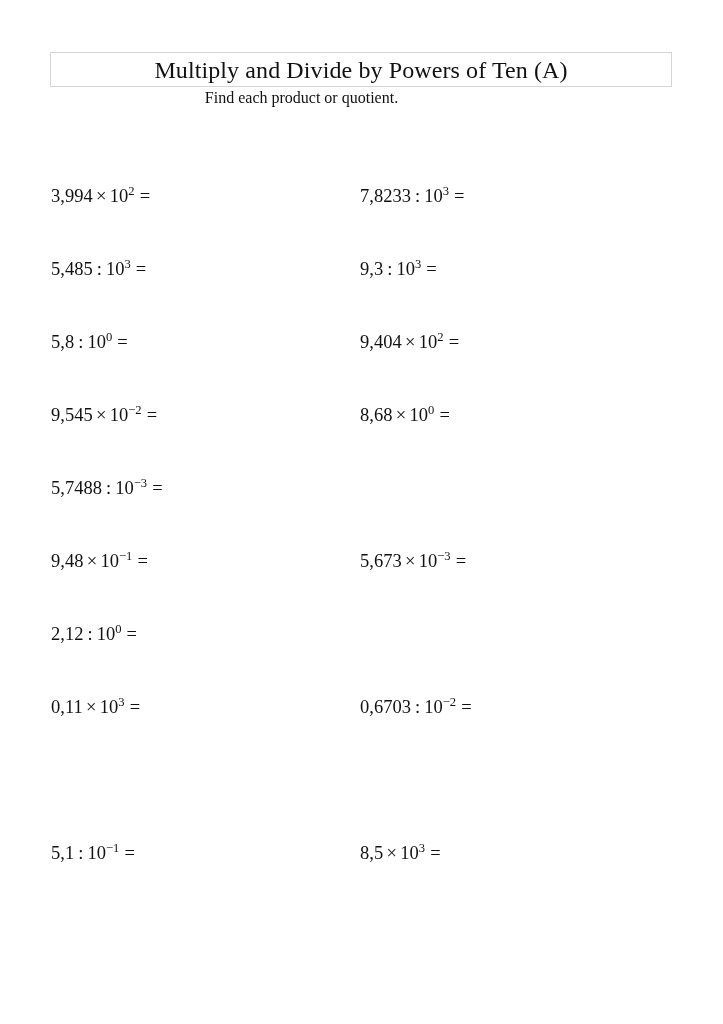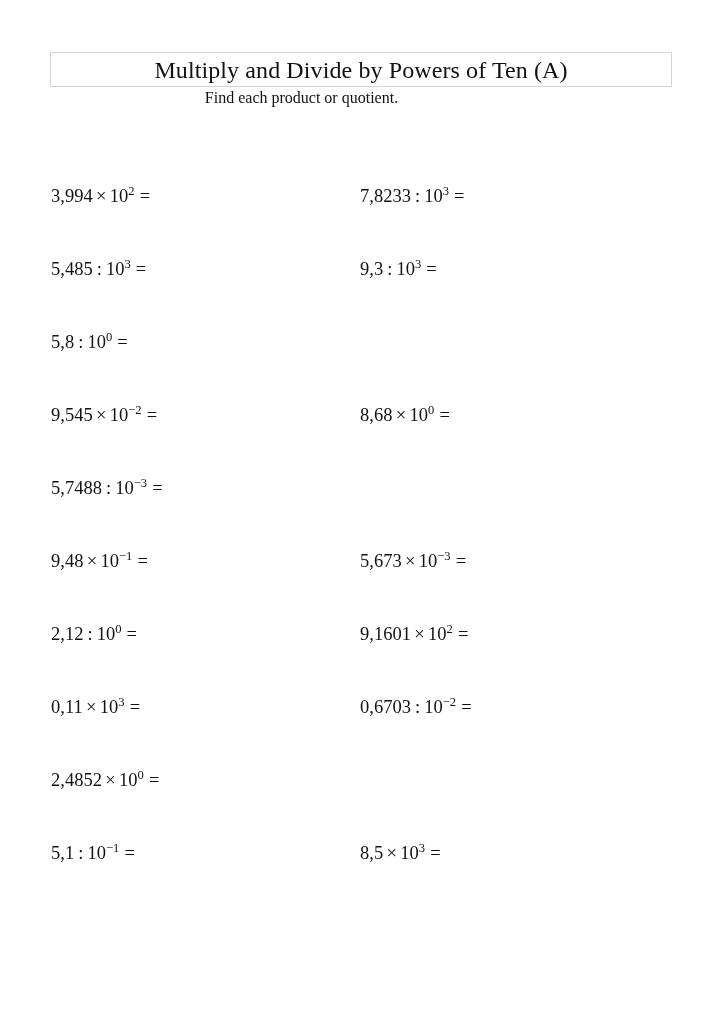--- a/index.html
+++ b/index.html
@@ -116,20 +116,23 @@
           <span class="expr"><span>5,485</span><span class="op op-div">:</span><span>10</span><sup>3</sup><span class="eq">=</span></span>
         </div>
         <div class="prob-cell">
           <span class="expr"><span>9,3</span><span class="op op-div">:</span><span>10</span><sup>3</sup><span class="eq">=</span></span>
         </div>
       </div>
       <div class="prob-row">
         <div class="prob-cell">
           <span class="expr"><span>5,8</span><span class="op op-div">:</span><span>10</span><sup>0</sup><span class="eq">=</span></span>
         </div>
+        <div class="prob-cell">
+          <span class="expr"><span>9,404</span><span class="op">×</span><span>10</span><sup>2</sup><span class="eq">=</span></span>
+        </div>
       </div>
       <div class="prob-row">
         <div class="prob-cell">
           <span class="expr"><span>9,545</span><span class="op">×</span><span>10</span><sup>−2</sup><span class="eq">=</span></span>
         </div>
         <div class="prob-cell">
           <span class="expr"><span>8,68</span><span class="op">×</span><span>10</span><sup>0</sup><span class="eq">=</span></span>
         </div>
       </div>
       <div class="prob-row">
@@ -142,36 +145,30 @@
           <span class="expr"><span>9,48</span><span class="op">×</span><span>10</span><sup>−1</sup><span class="eq">=</span></span>
         </div>
         <div class="prob-cell">
           <span class="expr"><span>5,673</span><span class="op">×</span><span>10</span><sup>−3</sup><span class="eq">=</span></span>
         </div>
       </div>
       <div class="prob-row">
         <div class="prob-cell">
           <span class="expr"><span>2,12</span><span class="op op-div">:</span><span>10</span><sup>0</sup><span class="eq">=</span></span>
         </div>
-        <div class="prob-cell">
-          <span class="expr"><span>9,1601</span><span class="op">×</span><span>10</span><sup>2</sup><span class="eq">=</span></span>
-        </div>
       </div>
       <div class="prob-row">
         <div class="prob-cell">
           <span class="expr"><span>0,11</span><span class="op">×</span><span>10</span><sup>3</sup><span class="eq">=</span></span>
         </div>
         <div class="prob-cell">
           <span class="expr"><span>0,6703</span><span class="op op-div">:</span><span>10</span><sup>−2</sup><span class="eq">=</span></span>
         </div>
       </div>
       <div class="prob-row">
-        <div class="prob-cell">
-          <span class="expr"><span>2,4852</span><span class="op">×</span><span>10</span><sup>0</sup><span class="eq">=</span></span>
-        </div>
       </div>
       <div class="prob-row">
         <div class="prob-cell">
           <span class="expr"><span>5,1</span><span class="op op-div">:</span><span>10</span><sup>−1</sup><span class="eq">=</span></span>
         </div>
         <div class="prob-cell">
           <span class="expr"><span>8,5</span><span class="op">×</span><span>10</span><sup>3</sup><span class="eq">=</span></span>
         </div>
       </div>
     </div>

